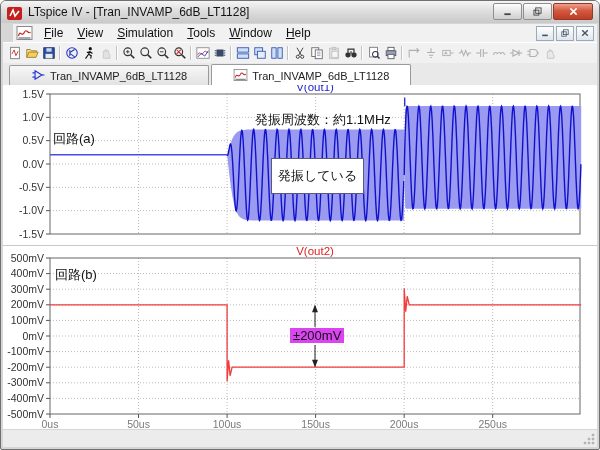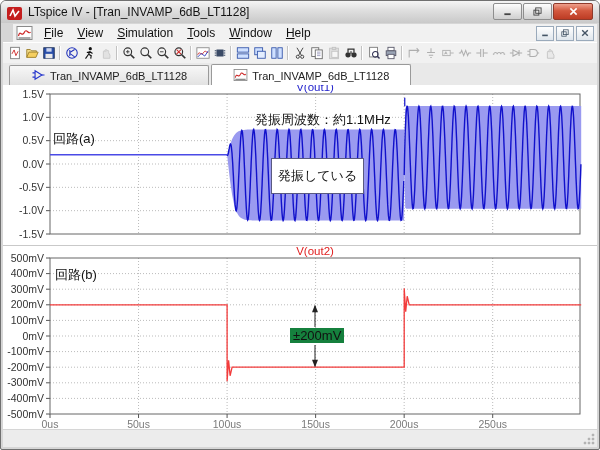--- a/index.html
+++ b/index.html
@@ -45,21 +45,21 @@
   .tab{height:19px;display:flex;align-items:center;gap:4px;padding:0 21px;font-size:11px;color:#222;
        border:1px solid #9a9a9a;border-bottom:none;border-radius:2px 2px 0 0;
        background:linear-gradient(#f7f7f7,#e2e2e2);margin-right:2px;white-space:nowrap;}
   .tab svg{width:15px;height:12px;}
   .tab.active{background:#fff;height:21px;margin-bottom:-1px;}
   
   .content{position:absolute;top:84px;left:2px;right:2px;bottom:20px;background:#fff;overflow:hidden;}
   #plot{position:absolute;inset:0;z-index:1;}
   .ann{position:absolute;font-size:13px;color:#111;white-space:nowrap;z-index:2;}
   #ann-osc{border:1px solid #5a5a80;background:#fff;padding:8px 6px;}
-  #ann-pm{background:#15803d;padding:0 3px;}
+  #ann-pm{background:#d946ef;padding:0 3px;}
   
   .bottomstrip{position:absolute;left:2px;right:2px;bottom:2px;height:17px;background:#ececec;}
   .grip{position:absolute;right:2px;bottom:2px;width:13px;height:13px;
     background:
       radial-gradient(circle at 3px 11px,#b3b3b3 1.2px,transparent 1.7px),
       radial-gradient(circle at 7px 11px,#b3b3b3 1.2px,transparent 1.7px),
       radial-gradient(circle at 11px 11px,#b3b3b3 1.2px,transparent 1.7px),
       radial-gradient(circle at 7px 7px,#b3b3b3 1.2px,transparent 1.7px),
       radial-gradient(circle at 11px 7px,#b3b3b3 1.2px,transparent 1.7px),
       radial-gradient(circle at 11px 3px,#b3b3b3 1.2px,transparent 1.7px);}

